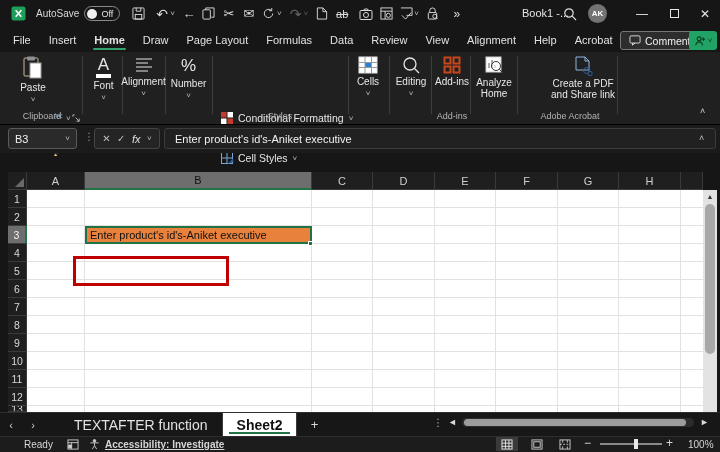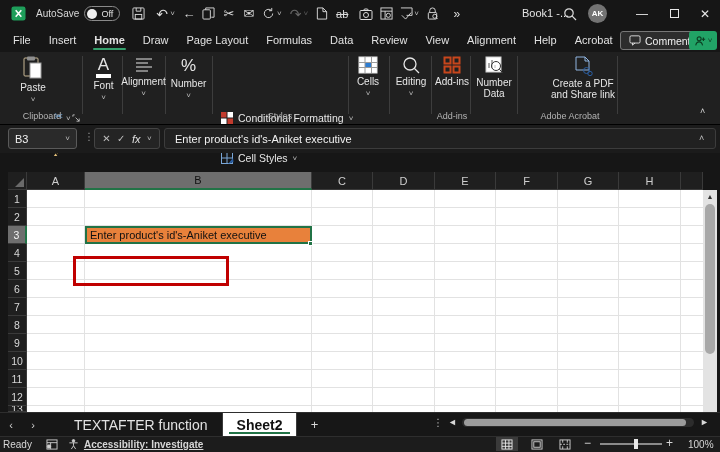--- a/index.html
+++ b/index.html
@@ -98,21 +98,21 @@
   .stab.active::after { content:""; position:absolute; left:6px; right:6px; bottom:2px; height:2px; background:#217346; }
   #new-sheet { width:34px; display:flex; align-items:center; justify-content:center; color:#d8d8d8; font-size:13px; }
   #sheet-dots { position:absolute; left:433px; top:417px; color:#bdbdbd; font-size:10px; }
   #hscroll-left { position:absolute; left:448px; top:417px; color:#d8d8d8; font-size:9px; }
   #hscroll-track { position:absolute; left:462px; top:418px; width:232px; height:9px; border-radius:5px; background:#2c2c2c; }
   #hscroll-thumb { position:absolute; left:2px; top:1px; width:222px; height:7px; border-radius:4px; background:#9c9c9c; }
   #hscroll-right { position:absolute; left:700px; top:417px; color:#d8d8d8; font-size:9px; }
 
   
   #statusbar { left:0; top:436px; width:720px; height:16px; background:#1c1c1c; border-top:1px solid #2e2e2e; display:flex; align-items:center; font-size:10px; color:#d6d6d6; }
-  #ready-label { margin-left:3px; }
+  #ready-label { margin-left:24px; }
   .sb-icon { margin-left:14px; display:flex; align-items:center; }
   #accessibility-label { margin-left:5px; font-weight:bold;text-decoration:underline; }
   .viewbtn { position:absolute; top:437px; width:22px; height:14px; display:flex; align-items:center; justify-content:center; }
   .viewbtn.active { background:#3a3a3a; }
   #zoom-out { position:absolute; left:584px; top:436px; font-size:12px; color:#d6d6d6; }
   #zoom-track { position:absolute; left:600px; top:443px; width:62px; height:2px; background:#8a8a8a; }
   #zoom-thumb { position:absolute; left:634px; top:439px; width:4px; height:10px; background:#e8e8e8; }
   #zoom-in { position:absolute; left:666px; top:436px; font-size:12px; color:#d6d6d6; }
   #zoom-level { position:absolute; left:688px; top:439px; font-size:10px; color:#d6d6d6; }
 
@@ -381,21 +381,21 @@
   </div>
   <div class="grouplabel" style="left:434px;width:36px;">Add-ins</div>
 
   <div class="bigbtn" style="left:473px;width:42px;">
     <svg width="19" height="19" viewBox="0 0 19 19" fill="none" stroke="#e6e6e6">
         <rect x="1" y="1" width="15" height="15" fill="#fff" stroke="#cfcfcf"></rect>
         <path d="M4 12V7M7 12V4M10 12V9" stroke="#555"></path>
         <circle cx="11" cy="10" r="4.5" stroke="#333" fill="#fff" fill-opacity="0.6"></circle>
         <path d="M14.3 13.3L18 17" stroke="#333"></path>
       </svg>
-    <span class="blabel">Number Data</span>
+    <span class="blabel">Analyze Home</span>
   </div>
 
   <div class="bigbtn" style="left:548px;width:70px;">
     <svg width="19" height="20" viewBox="0 0 19 20" fill="none">
         <path d="M2 1h9l4 4v9H2z" stroke="#8fb4e0"></path>
         <path d="M11 1v4h4" stroke="#8fb4e0"></path>
         <circle cx="12.5" cy="14.5" r="3" stroke="#2b5fa3"></circle>
         <circle cx="16" cy="17.5" r="2.2" stroke="#2b5fa3"></circle>
       </svg>
     <span class="blabel">Create a PDF and Share link</span>

